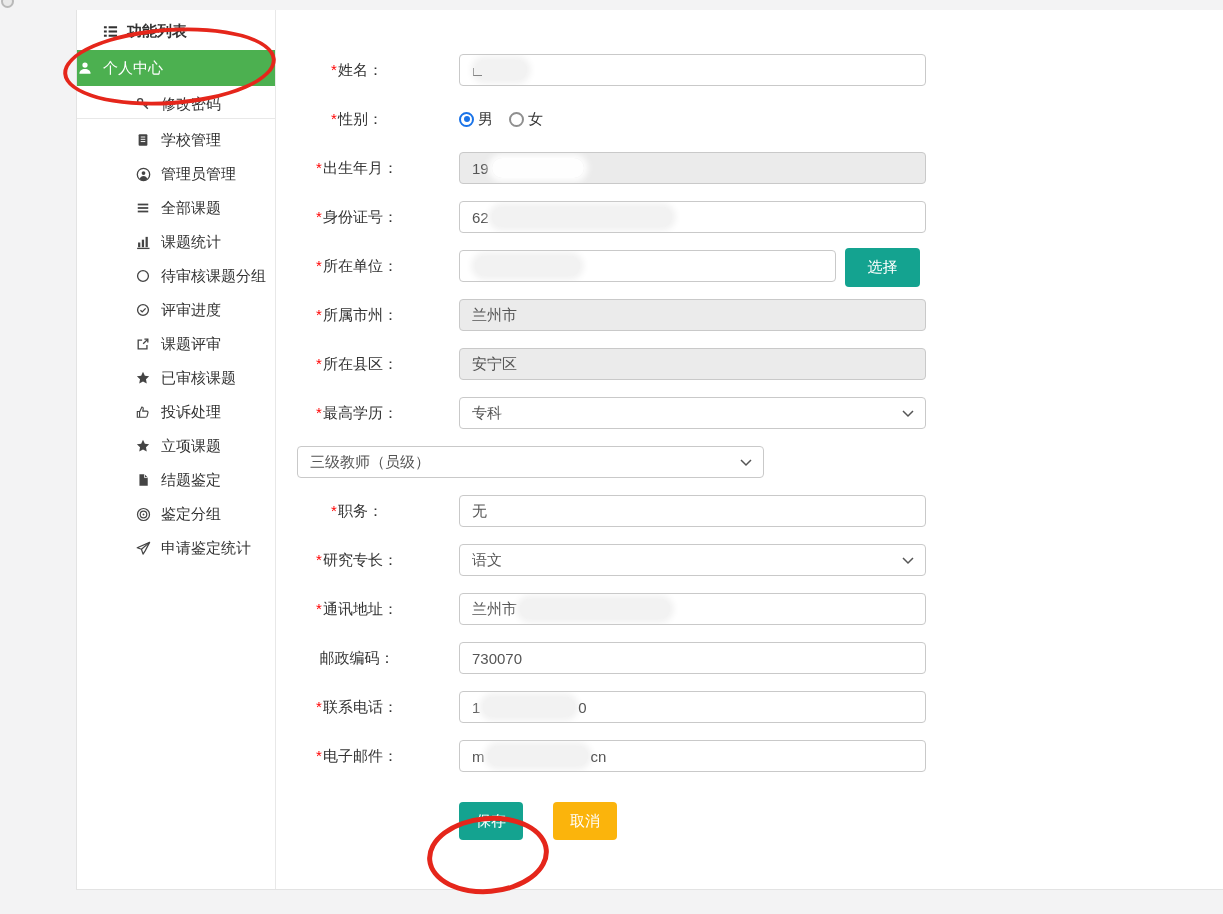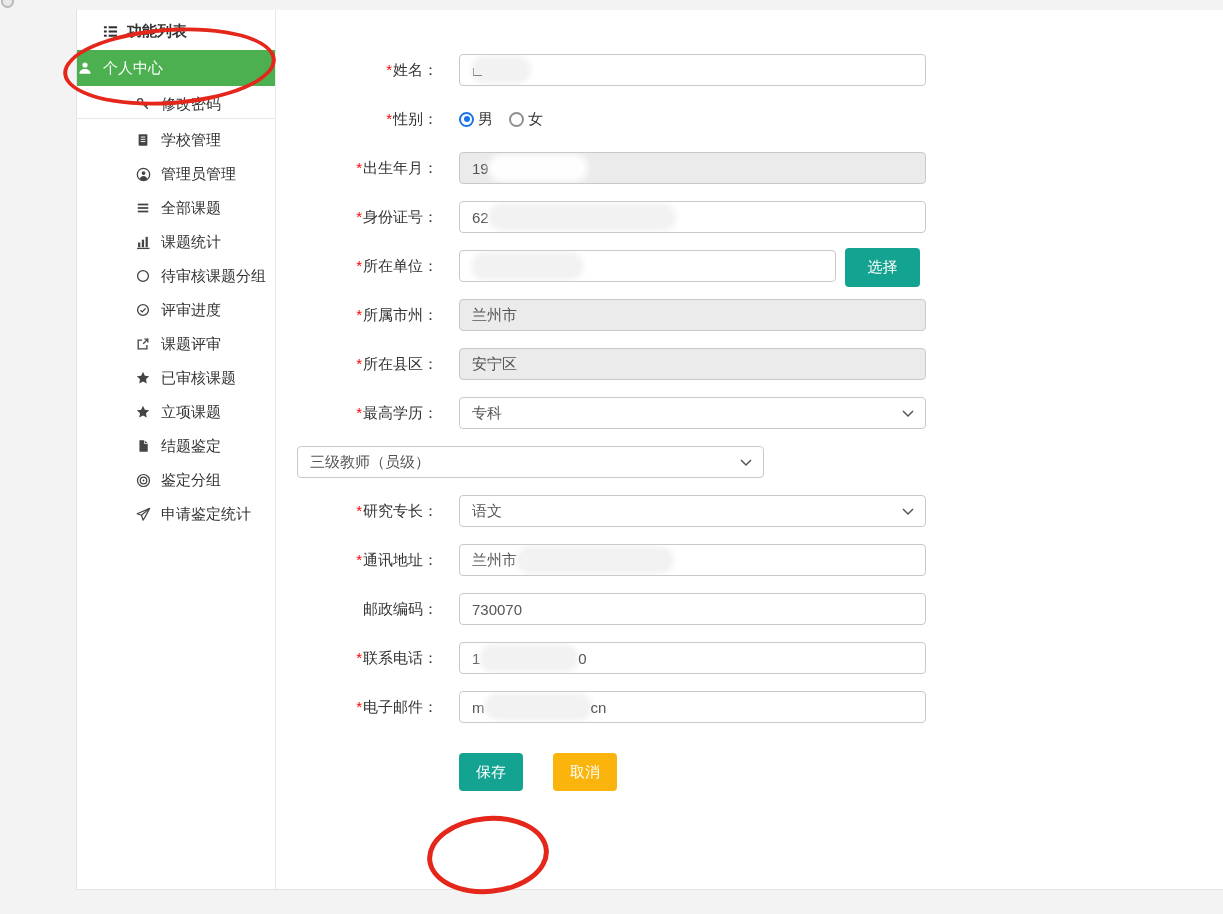--- a/index.html
+++ b/index.html
@@ -27,21 +27,21 @@
     background:#4cb050; color:#fff; 
   }
   .item-active .icon { color:#fff; }
   .item-pwd { position:absolute; left:0; top:80px; width:100%; height:28px; padding-left:58px; }
   .side-divider { position:absolute; left:0; top:108px; width:100%; height:0; border-top:1px solid #e8e8e8; }
   .menu { position:absolute; left:0; top:113px; width:100%; }
   .menu .side-item { height:34px; padding-left:58px; }
   
   .formarea { position:absolute; left:199px; top:44px; right:0; }
   .frow { display:flex; align-items:flex-start; height:49px; }
-  .flabel { width:162px; text-align:right; font-size:15px; color:#333; line-height:32px; white-space:nowrap; }
+  .flabel { width:162px; text-align:center; font-size:15px; color:#333; line-height:32px; white-space:nowrap; }
   .req { color:#f00; margin-right:1px; }
   .fctrl { margin-left:21px; display:flex; align-items:flex-start; }
   .box {
     width:467px; height:32px; border:1px solid #c9c9c9; border-radius:4px; background:#fff;
     padding:0 12px; display:flex; align-items:center; font-size:15px; color:#555;
     position:relative; overflow:hidden;
   }
   .box.disabled { background:#ebebeb; }
   .box.narrow { width:377px; }
   .box.select { justify-content:flex-start; cursor:pointer; }
@@ -191,20 +191,28 @@
         <div class="side-item">
           <span class="icon">
             <svg viewBox="0 0 16 16" width="14" height="14" fill="currentColor">
                 <path d="M8 .9l2.1 4.4 4.9.7-3.6 3.4.9 4.9L8 12 3.7 14.3l.9-4.9L1 6l4.9-.7z"></path>
               </svg>
           </span>
           <span>已审核课题</span>
         </div>
         <div class="side-item">
           <span class="icon">
+            <svg viewBox="0 0 16 16" width="14" height="14" fill="none" stroke="currentColor" stroke-width="1.3">
+                <path d="M1.5 7.4h2.6V14H1.5zM4.1 13.3V8l2.6-5.7c.9 0 1.6.7 1.6 1.6L7.8 7h4.6c.9 0 1.5.8 1.3 1.6l-1 4.2c-.2.7-.8 1.2-1.5 1.2H4.1z"></path>
+              </svg>
+          </span>
+          <span>投诉处理</span>
+        </div>
+        <div class="side-item">
+          <span class="icon">
             <svg viewBox="0 0 16 16" width="14" height="14" fill="currentColor">
                 <path d="M8 .9l2.1 4.4 4.9.7-3.6 3.4.9 4.9L8 12 3.7 14.3l.9-4.9L1 6l4.9-.7z"></path>
               </svg>
           </span>
           <span>立项课题</span>
         </div>
         <div class="side-item">
           <span class="icon">
             <svg viewBox="0 0 16 16" width="13" height="14">
                 <path d="M3 .8h6.2l4 4.2v10.2H3z" fill="currentColor"></path>
@@ -332,20 +340,28 @@
               <span>三级教师（员级）</span>
               <span class="chev">
                 <svg width="12" height="8" viewBox="0 0 12 8">
                   <path d="M1 1l5 5 5-5" stroke="#555" fill="none" stroke-width="1.5"></path>
                 </svg>
               </span>
             </div>
           </div>
       </div>
 
+      <div class="frow">
+        <div class="flabel"><span class="req">*</span><span>职务：</span></div>
+        <div class="fctrl">
+            <div class="box">
+              <span>无</span>
+            </div>
+          </div>
+      </div>
 
       <div class="frow">
         <div class="flabel"><span class="req">*</span><span>研究专长：</span></div>
         <div class="fctrl">
             <div class="box select">
               <span>语文</span>
               <span class="chev">
                 <svg width="12" height="8" viewBox="0 0 12 8">
                   <path d="M1 1l5 5 5-5" stroke="#555" fill="none" stroke-width="1.5"></path>
                 </svg>

